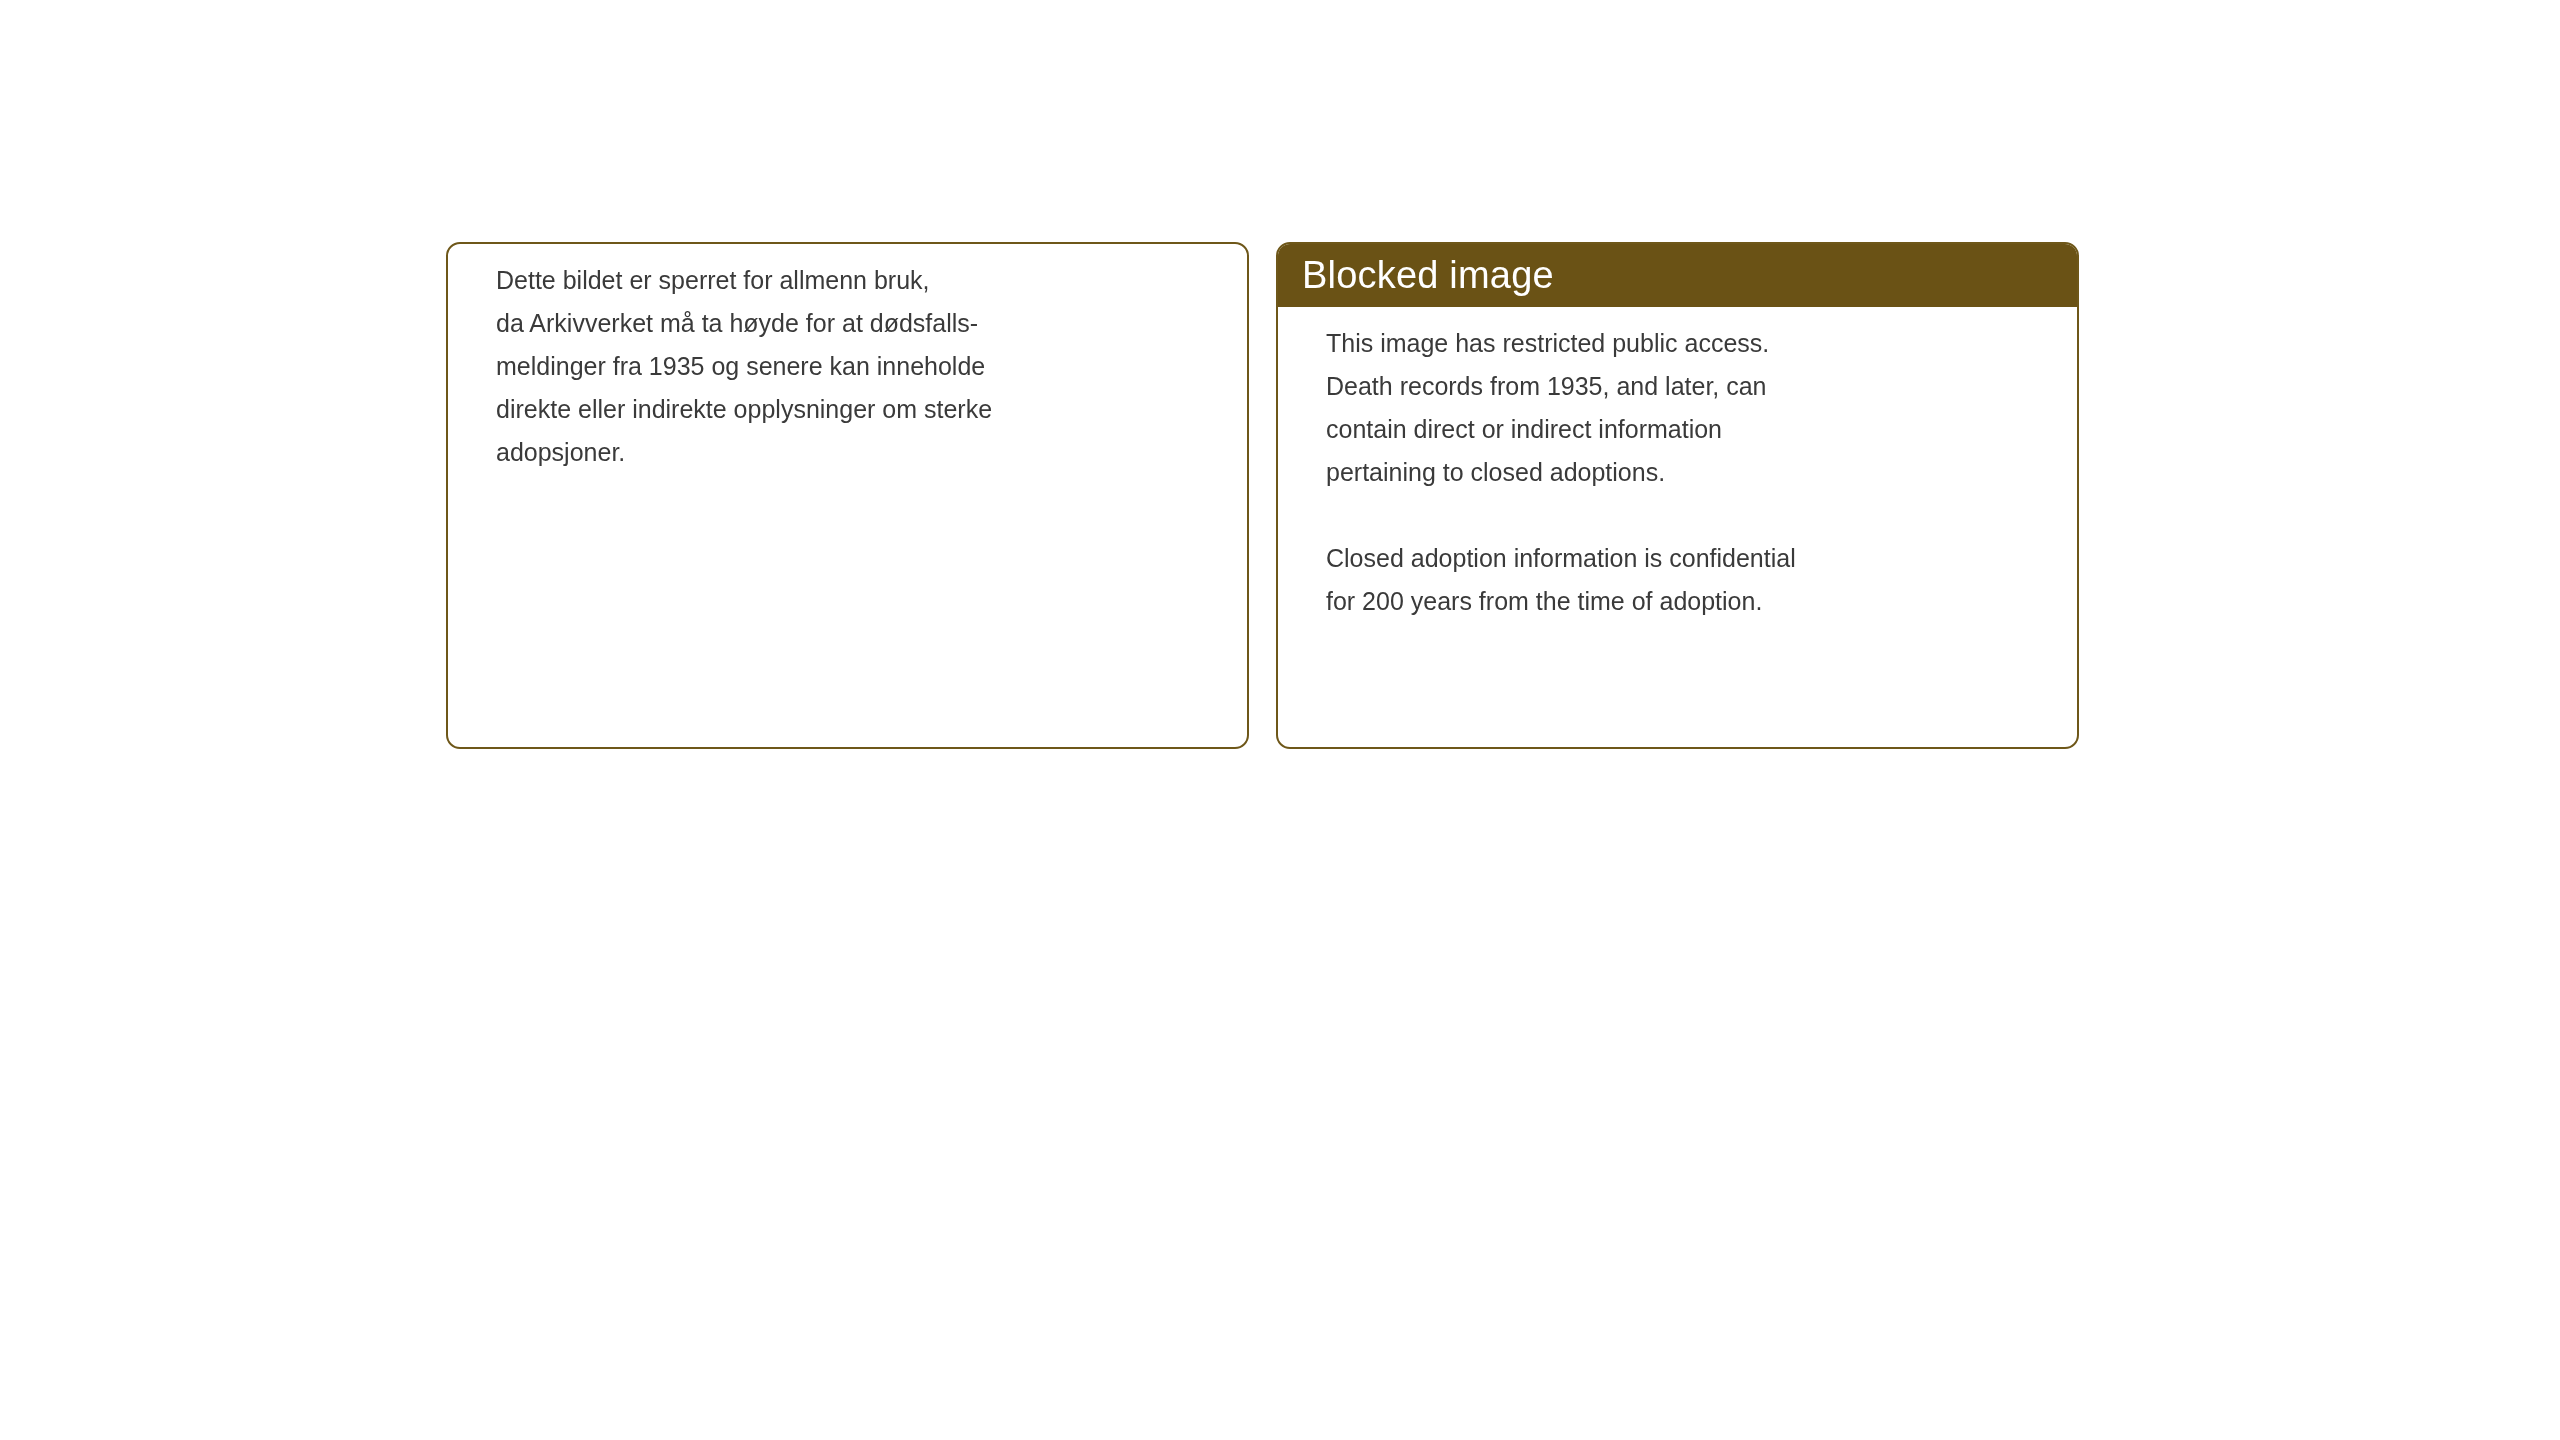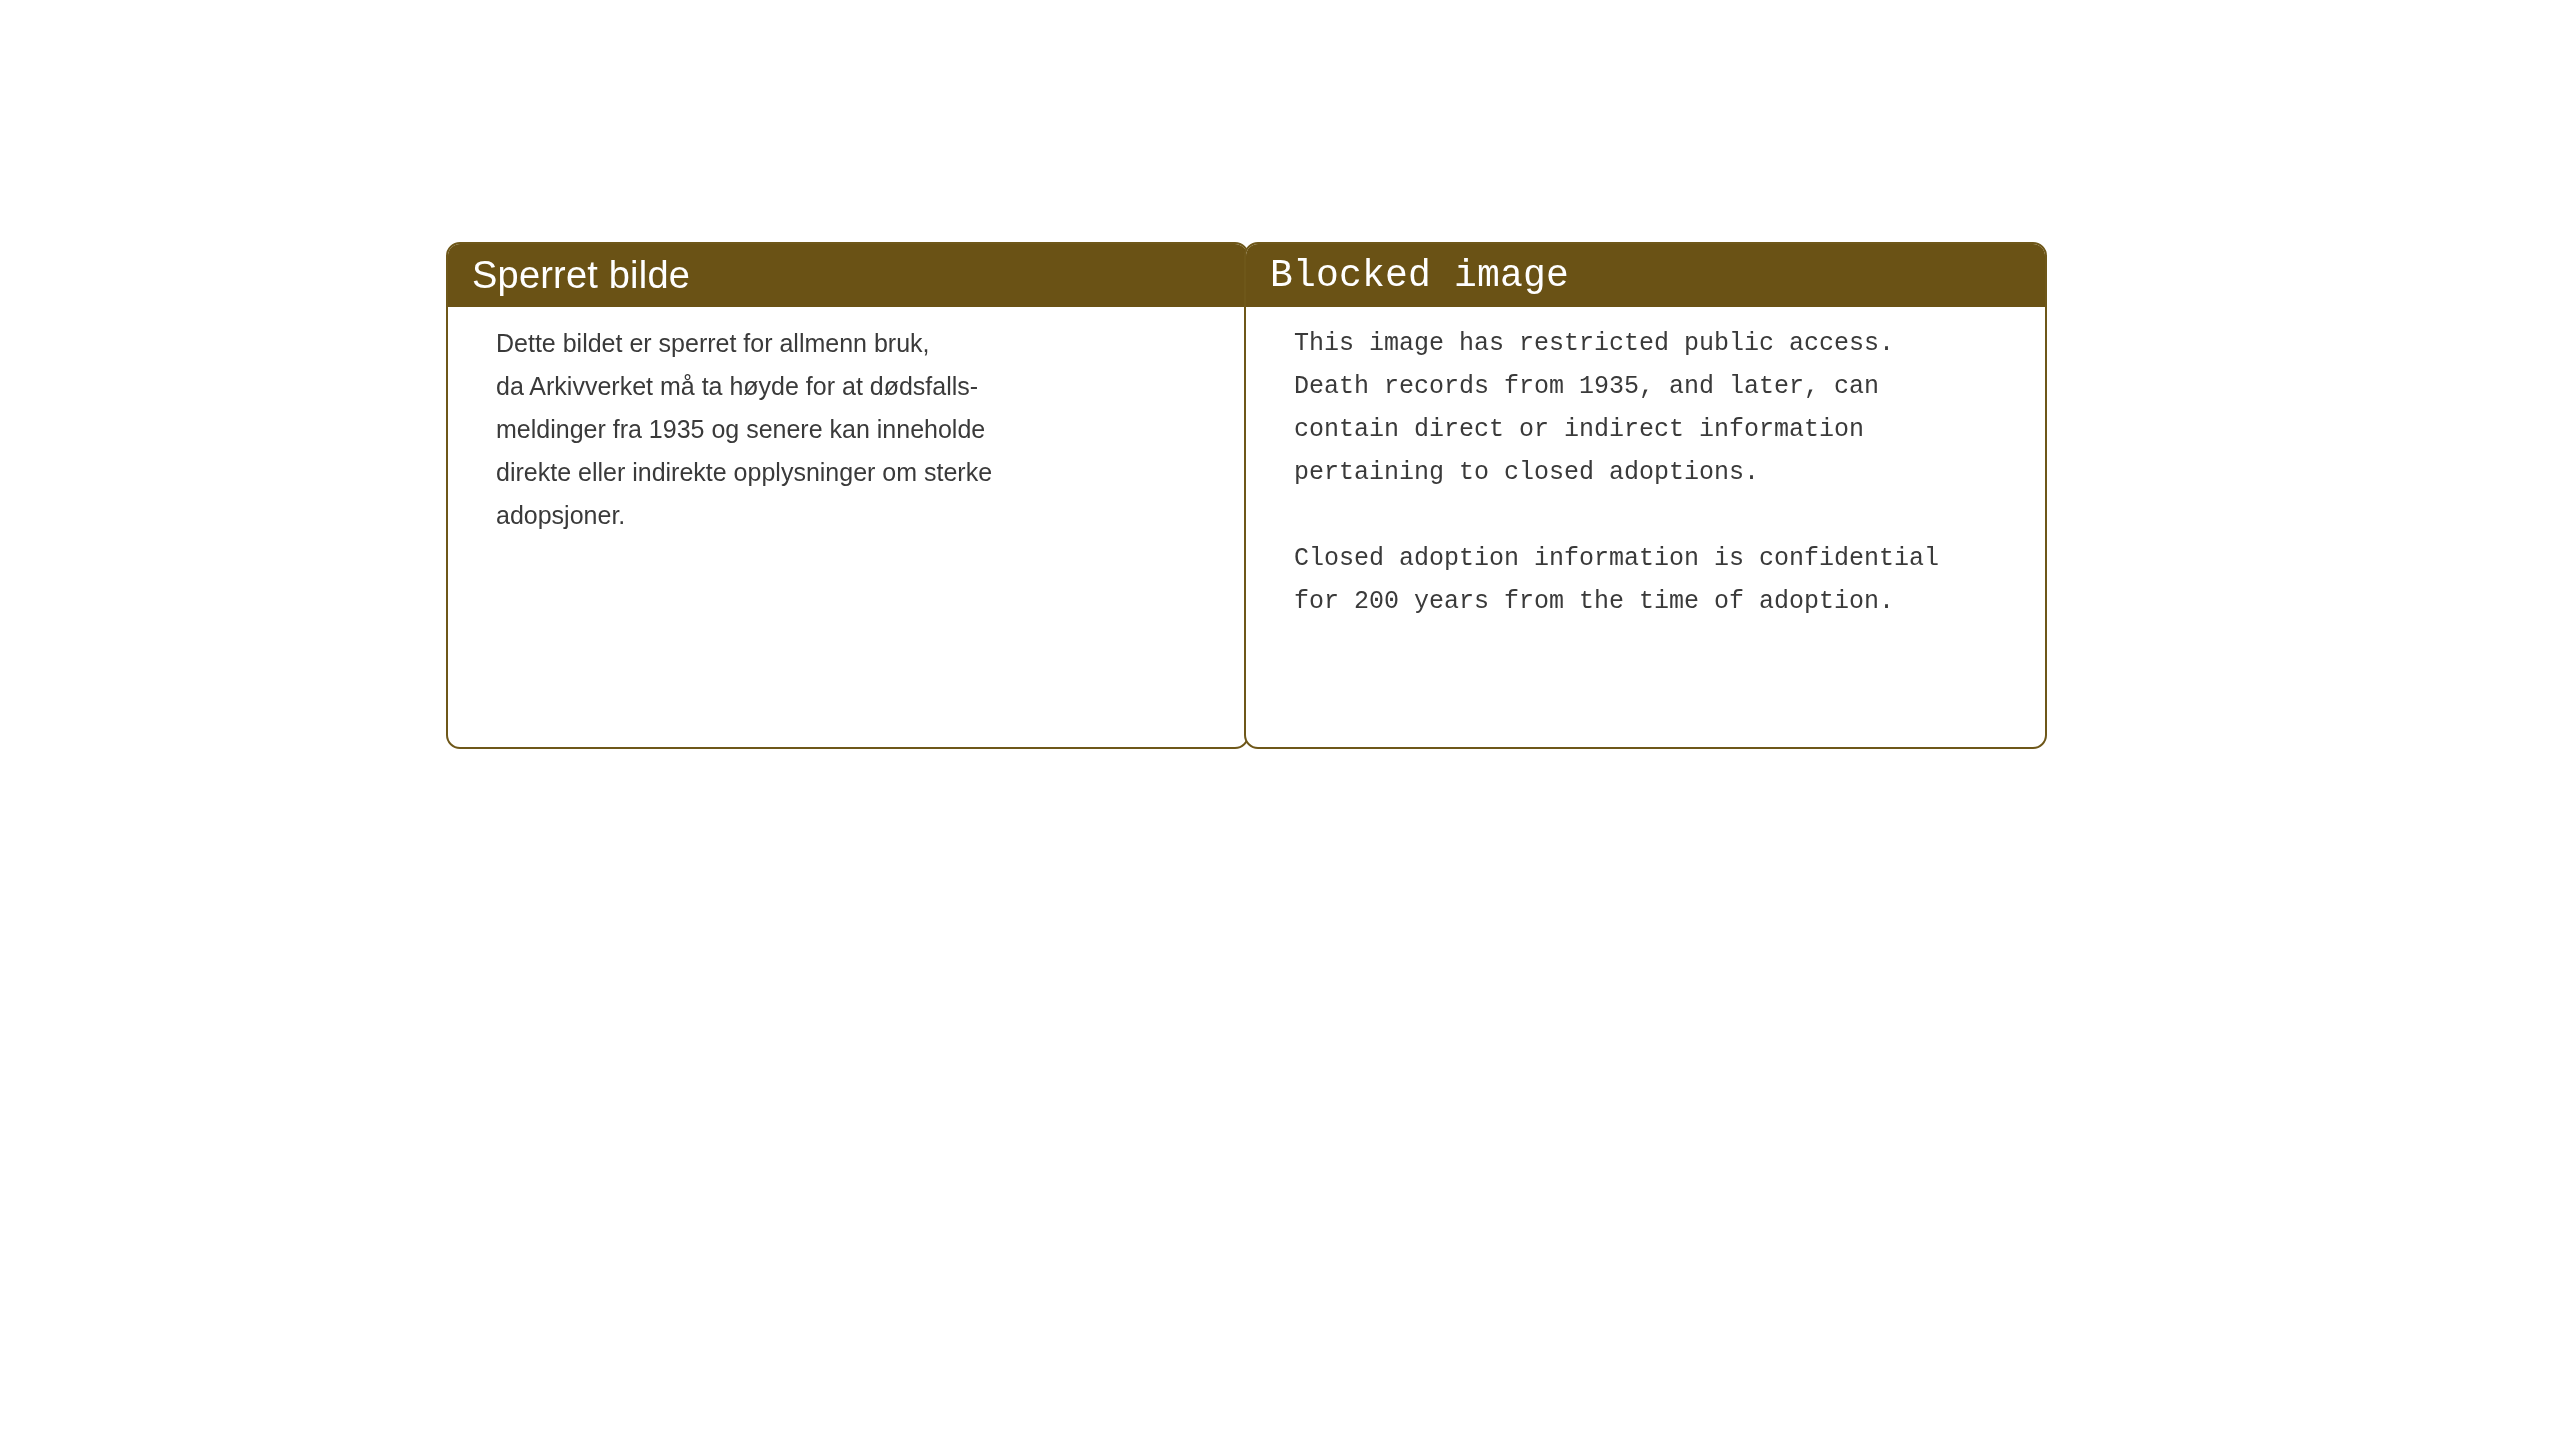--- a/index.html
+++ b/index.html
@@ -19,21 +19,21 @@
     position: absolute;
     top: 242px;
     width: 803px;
     height: 507px;
     background: #ffffff;
     border: 2.5px solid #6e5719;
     border-radius: 14px;
     overflow: hidden;
   }
   .notice--no { left: 446px; }
-  .notice--en { left: 1244px; font-family: Liberation Mono, monospace; }
+  .notice--en { left: 1276px; }
   .notice__header {
     height: 63px;
     background: #6a5215;
     display: flex;
     align-items: center;
     padding: 0 24px;
   }
   .notice__title {
     color: #ffffff;
     font-size: 38px;
@@ -52,23 +52,20 @@
     white-space: pre-line;
   }
   .notice__body p + p {
     margin-top: 43px;
   }
 </style>
 </head>
 <body>
 
 <div class="notice notice--no">
-  <div class="notice__header">
-    <span class="notice__title">Sperret bilde</span>
-  </div>
   <div class="notice__body">
     <p>Dette bildet er sperret for allmenn bruk,
 da Arkivverket må ta høyde for at dødsfalls-
 meldinger fra 1935 og senere kan inneholde
 direkte eller indirekte opplysninger om sterke
 adopsjoner.</p>
   </div>
 </div>
 
 <div class="notice notice--en">

